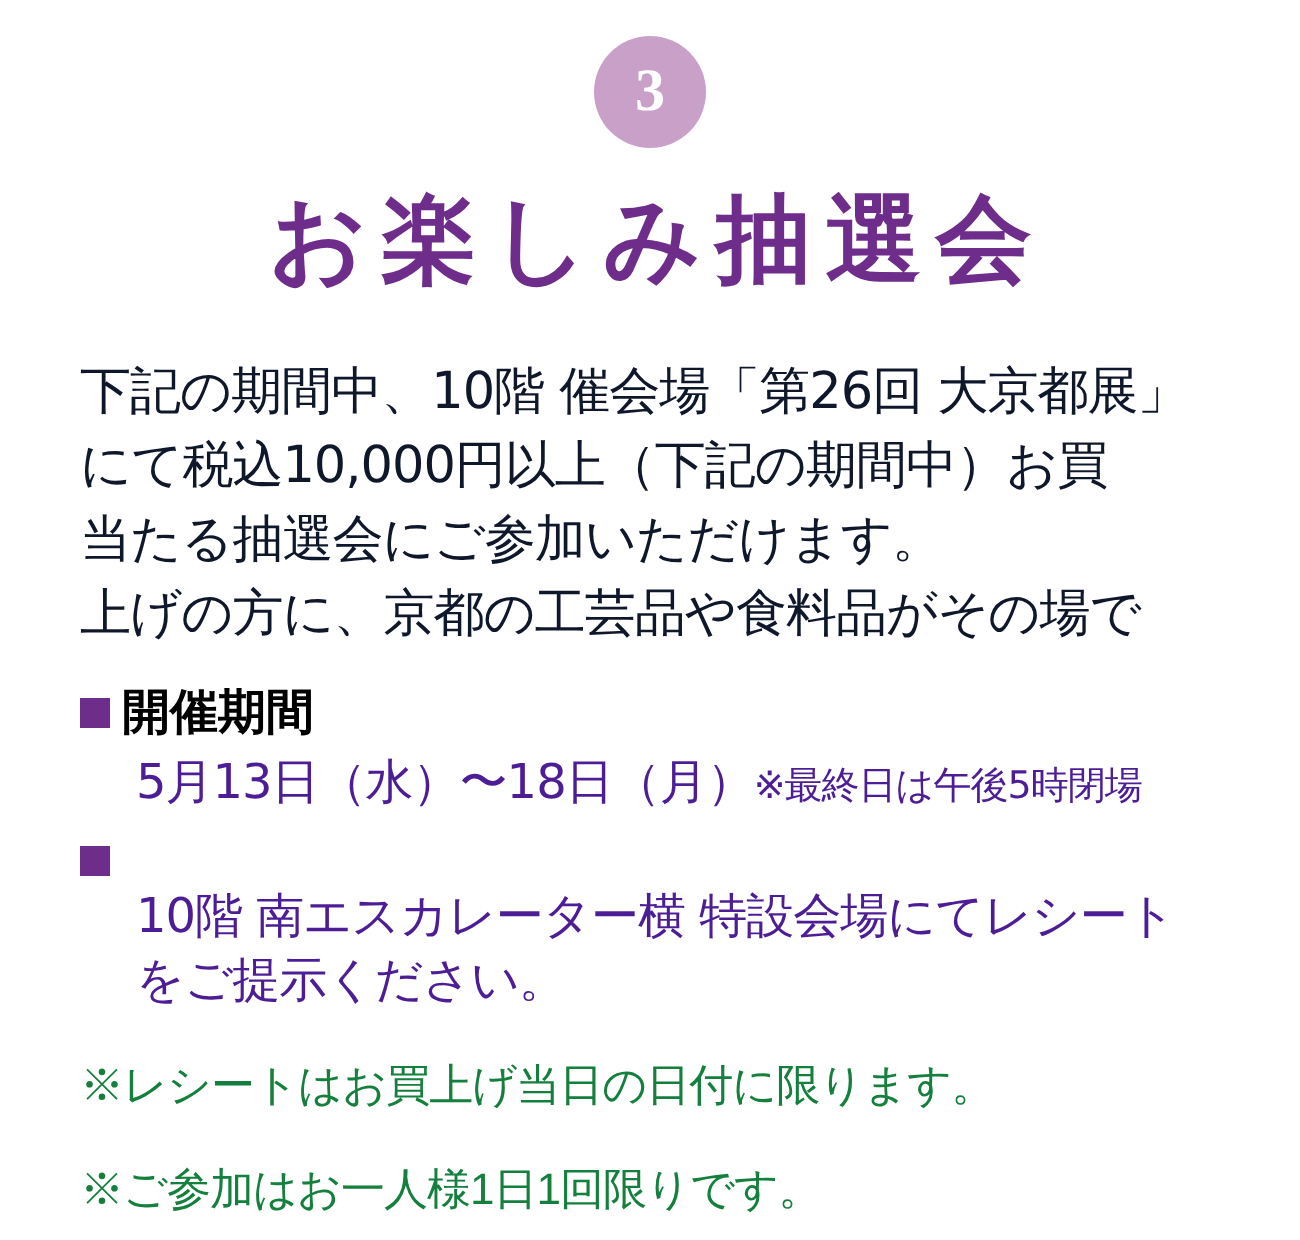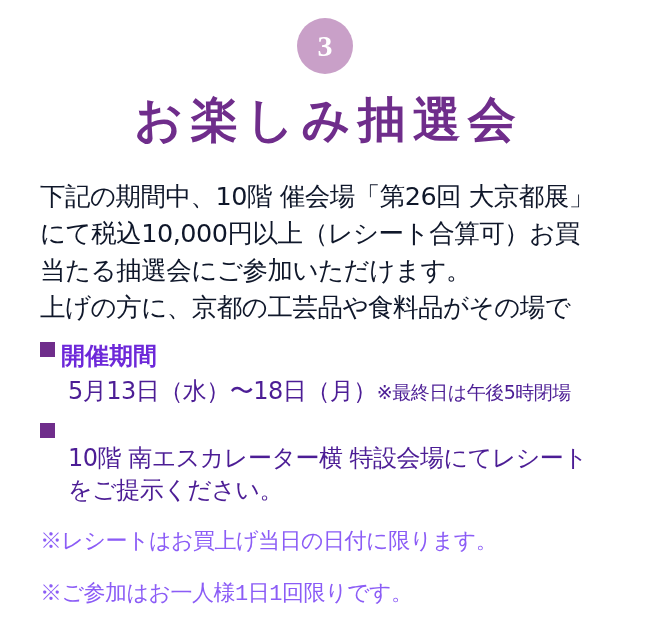--- a/index.html
+++ b/index.html
@@ -61,21 +61,22 @@
     font-weight: 500;
   }
   .lead div {
     white-space: nowrap;
   }
   .section {
     margin-top: 16px;
   }
   .sec-head {
     display: flex;
-    color: #6d28d9;
+    align-items: center;
+    color: #000000;
     font-size: 24px;
     font-weight: bold;
     line-height: 1.2;
     font-family: "DejaVu Sans", sans-serif;
   }
   .sec-head .marker {
     width: 15px;
     height: 15px;
     background: #6f2d8b;
     display: inline-block;
@@ -95,43 +96,43 @@
   .sec-body .small {
     font-size: 19px;
   }
   .sec-body .l2 {
     white-space: nowrap;
   }
   .notes {
     margin-top: 10px;
   }
   .note {
-    color: #8b5cf6;
+    color: #15803d;
     font-size: 22px;
     line-height: 1.45;
     letter-spacing: -0.5px;
-    font-family: Liberation Mono, monospace;
+    font-family: Liberation Sans, sans-serif;
     white-space: nowrap;
     margin-top: 20px;
   }
 </style>
 </head>
 <body>
 
 <div class="poster">
 
   <div class="badge-wrap">
     <div class="badge">3</div>
   </div>
 
   <div class="title">お楽しみ抽選会</div>
 
   <div class="lead">
     <div>下記の期間中、10階 催会場「第26回 大京都展」</div>
-    <div>にて税込10,000円以上（レシート合算可）お買</div>
+    <div>にて税込10,000円以上（下記の期間中）お買</div>
     <div>当たる抽選会にご参加いただけます。</div>
     <div>上げの方に、京都の工芸品や食料品がその場で</div>
   </div>
 
   <div class="section">
     <div class="sec-head">
       <span class="marker"></span>
       <span>開催期間</span>
     </div>
     <div class="sec-body">

